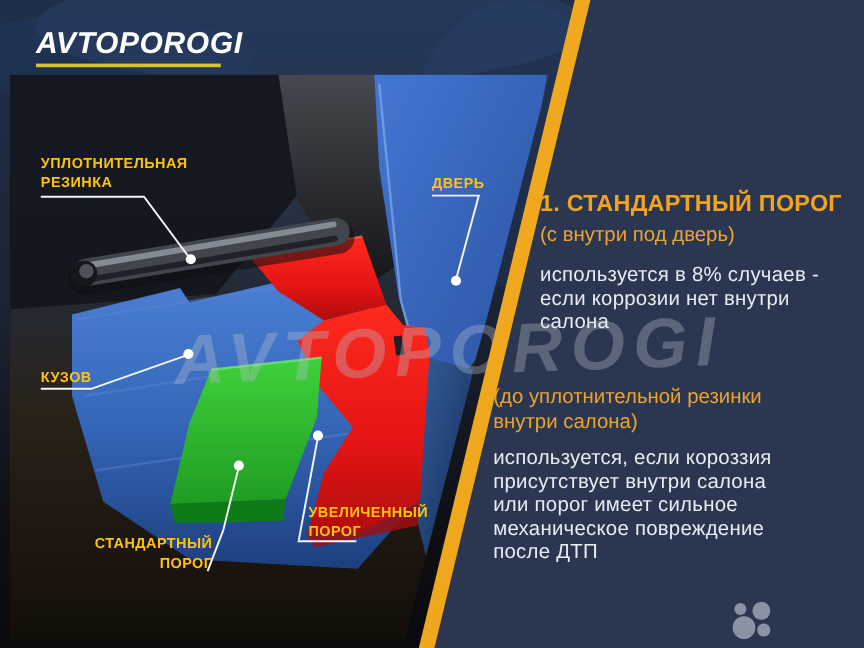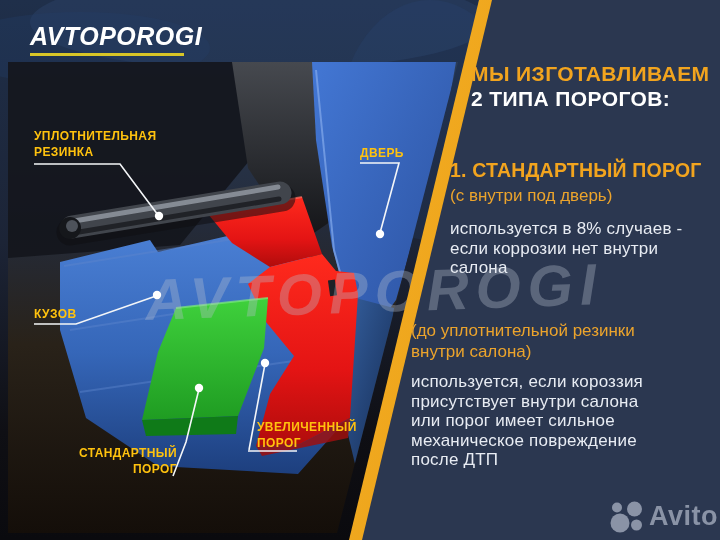--- a/index.html
+++ b/index.html
@@ -160,39 +160,34 @@
       <text class="svg-label" x="257" y="431">УВЕЛИЧЕННЫЙ</text>
       <text class="svg-label" x="257" y="447">ПОРОГ</text>
     </g>
   </svg>
 
   <div class="logo">
     <span class="logo-text">AVTOPOROGI</span>
     <div class="logo-underline"></div>
   </div>
 
-  <div class="heading">
-    <div class="h-yellow">МЫ ИЗГОТАВЛИВАЕМ</div>
-    <div class="h-white">2 ТИПА ПОРОГОВ:</div>
-  </div>
 
   <div class="section section-1">
     <div class="sec-title">1. СТАНДАРТНЫЙ ПОРОГ</div>
     <div class="sec-sub">(с внутри под дверь)</div>
     <div class="sec-body">используется в 8% случаев - если коррозии нет внутри салона</div>
   </div>
 
   <div class="section section-2">
     <div class="sec-sub">(до уплотнительной резинки внутри салона)</div>
     <div class="sec-body">используется, если короззия присутствует внутри салона или порог имеет сильное механическое повреждение после ДТП</div>
   </div>
 
   <div class="avito">
     <svg width="36" height="34" viewBox="0 0 36 34">
       <circle cx="9" cy="8.5" r="5" fill="#8a93a6"></circle>
       <circle cx="26.5" cy="10" r="7.5" fill="#8a93a6"></circle>
       <circle cx="12" cy="24" r="9.5" fill="#8a93a6"></circle>
       <circle cx="28.5" cy="26" r="5.5" fill="#8a93a6"></circle>
     </svg>
-    <span class="avito-word">Avito</span>
   </div>
 
 </div>
 
 </body></html>

